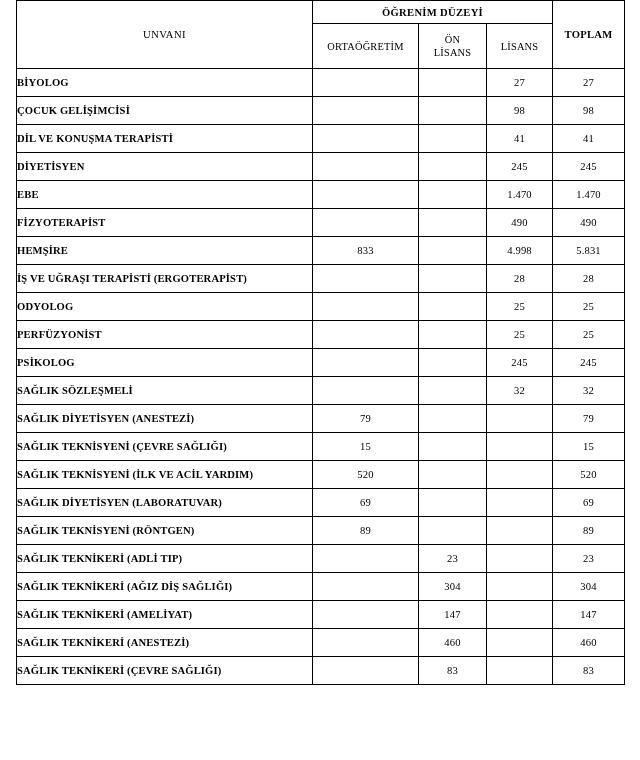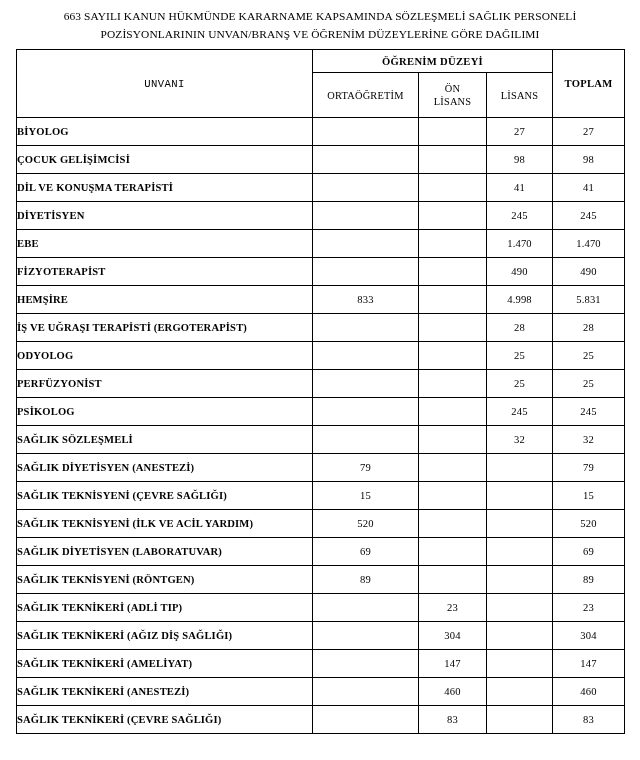--- a/index.html
+++ b/index.html
@@ -41,21 +41,20 @@
   table.main th, table.main td {
     border: 1px solid #000000;
     padding: 0;
     vertical-align: middle;
   }
   th.unvani-head {
     text-align: center;
     font-weight: normal;
     letter-spacing: 0.4px;
     font-size: 10.6px;
-    font-family: Liberation Mono, monospace;
   }
   th.group-head {
     text-align: center;
     font-weight: bold;
     letter-spacing: 0.3px;
     font-size: 10.6px;
     height: 22px;
   }
   th.sub-head {
     text-align: center;
@@ -89,24 +88,20 @@
   col.c-orta   { width: 106px; }
   col.c-on     { width: 68px; }
   col.c-lisans { width: 66px; }
   col.c-toplam { width: 72px; }
 </style>
 </head>
 <body>
 
 <div class="page">
 
-  <div class="doc-title">
-    <span class="line">663 SAYILI KANUN HÜKMÜNDE KARARNAME KAPSAMINDA SÖZLEŞMELİ SAĞLIK PERSONELİ</span>
-    <span class="line">POZİSYONLARININ UNVAN/BRANŞ VE ÖĞRENİM DÜZEYLERİNE GÖRE DAĞILIMI</span>
-  </div>
 
   <table class="main">
     <colgroup>
       <col class="c-unvani">
       <col class="c-orta">
       <col class="c-on">
       <col class="c-lisans">
       <col class="c-toplam">
     </colgroup>
     <thead>

